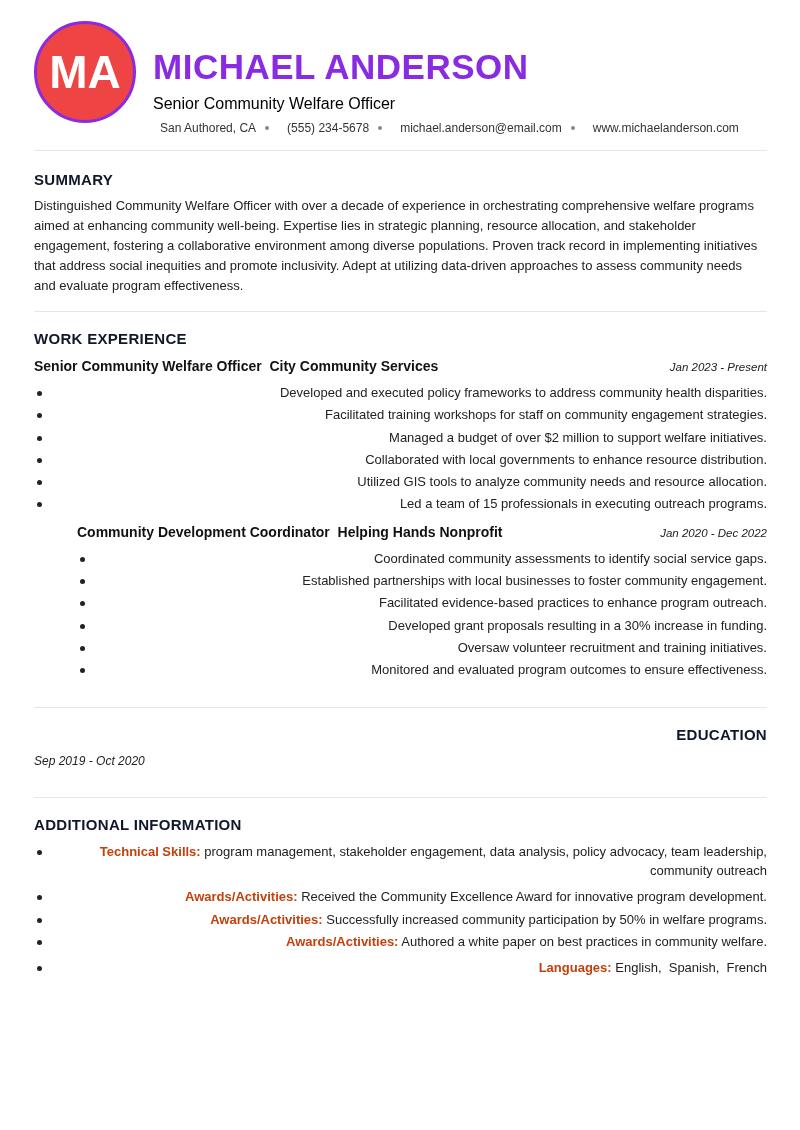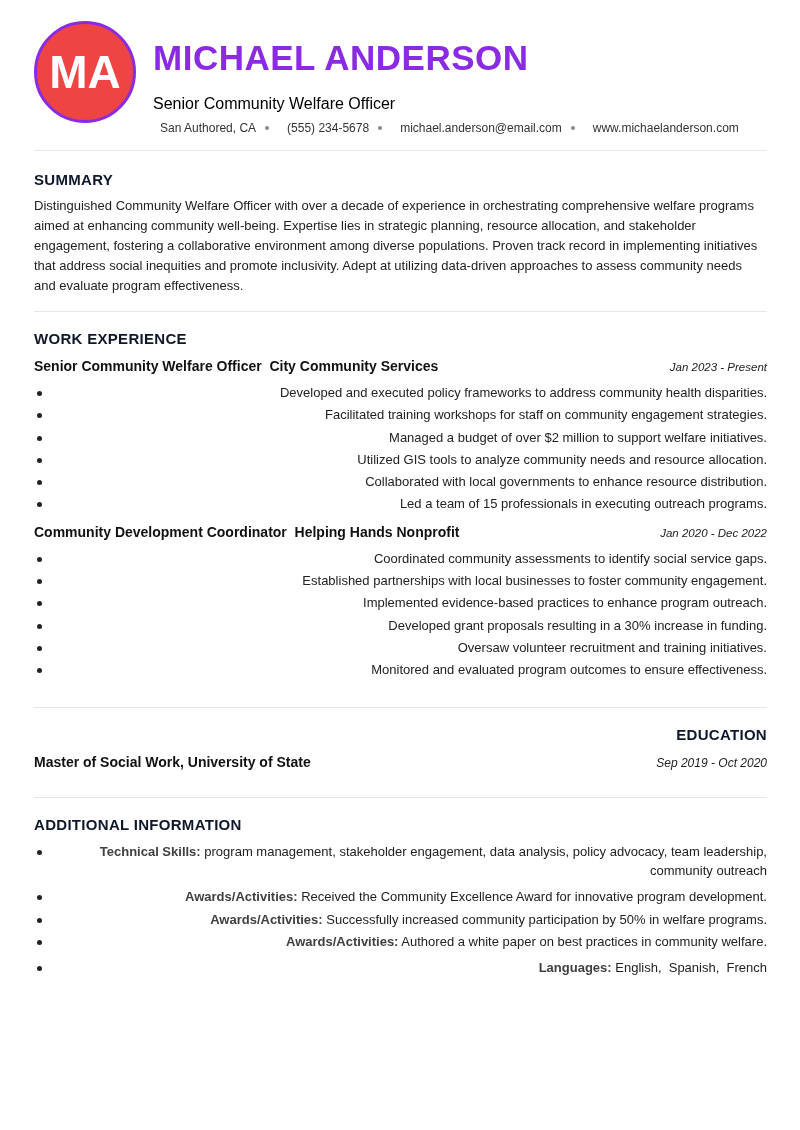--- a/index.html
+++ b/index.html
@@ -14,21 +14,21 @@
     
     .header { position: relative; height: 151px; border-bottom: 1px solid #e6e6e6; }
     .avatar {
       position: absolute; left: 0; top: 21px;
       width: 102px; height: 102px; border-radius: 50%;
       background: #ef4444; border: 3px solid #8a2be2;
       display: flex; align-items: center; justify-content: center;
       color: #ffffff; font-size: 46px; font-weight: 700; letter-spacing: 0px;
     }
     .name {
-      position: absolute; left: 119px; top: 38px;
+      position: absolute; left: 119px; top: 47px;
       font-size: 35px; font-weight: 700; color: #8a2be2; letter-spacing: 0.5px;
       white-space: nowrap;
     }
     .title {
       position: absolute; left: 119px; top: 95px;
       font-size: 16px; color: #000000; white-space: nowrap;
     }
     .contacts {
       position: absolute; left: 126px; top: 121px;
       display: flex; align-items: center; font-size: 12px; color: #333; white-space: nowrap;
@@ -50,33 +50,33 @@
     .job-title { font-size: 14px; font-weight: 700; color: #111; }
     .job-date { font-size: 11.5px; font-style: italic; color: #222; }
     ul.bullets { list-style: none; margin-top: 6px; text-align: right; }
     ul.bullets li {
       position: relative; padding-left: 17px; font-size: 13px; line-height: 22.3px; color: #222;
     }
     ul.bullets li::before {
       content: ""; position: absolute; left: 3px; top: 9px;
       width: 5px; height: 5px; border-radius: 50%; background: #222;
     }
-    .job + .job { margin-top: 8px; }
+    .job + .job { margin-top: 8px; margin-left: 43px; }
 
     .education { padding-top: 18px; height: 90px; }
     .education .section-title { margin-bottom: 11px; text-align: right; }
     .edu-head { display: flex; justify-content: space-between; align-items: baseline; }
     .edu-title { font-size: 14px; font-weight: 700; color: #111; }
     .edu-date { font-size: 12px; font-style: italic; color: #222; }
 
     .additional { padding-top: 18px; border-bottom: none; }
     .additional .section-title { margin-bottom: 9px; }
     .additional ul.bullets li { line-height: 19px; margin-bottom: 3.5px; }
     .additional ul.bullets li::before { top: 8px; }
-    .additional b { font-weight: 700; color: #404040; }
+    .additional b { font-weight: 700; color: #c2410c; }
   </style>
 </head>
 <body>
 
 <div class="page">
 
   <div class="header">
     <div class="avatar">
       <span>MA</span>
     </div>
@@ -103,46 +103,45 @@
 
     <div class="job">
       <div class="job-head">
         <span class="job-title" style="white-space: pre;">Senior Community Welfare Officer  City Community Services</span>
         <span class="job-date">Jan 2023 - Present</span>
       </div>
       <ul class="bullets">
         <li>Developed and executed policy frameworks to address community health disparities.</li>
         <li>Facilitated training workshops for staff on community engagement strategies.</li>
         <li>Managed a budget of over $2 million to support welfare initiatives.</li>
+        <li>Collaborated with local governments to enhance resource distribution.</li>
         <li>Utilized GIS tools to analyze community needs and resource allocation.</li>
-        <li>Collaborated with local governments to enhance resource distribution.</li>
         <li>Led a team of 15 professionals in executing outreach programs.</li>
       </ul>
     </div>
 
     <div class="job">
       <div class="job-head">
         <span class="job-title" style="white-space: pre;">Community Development Coordinator  Helping Hands Nonprofit</span>
         <span class="job-date">Jan 2020 - Dec 2022</span>
       </div>
       <ul class="bullets">
         <li>Coordinated community assessments to identify social service gaps.</li>
         <li>Established partnerships with local businesses to foster community engagement.</li>
-        <li>Implemented evidence-based practices to enhance program outreach.</li>
+        <li>Facilitated evidence-based practices to enhance program outreach.</li>
         <li>Developed grant proposals resulting in a 30% increase in funding.</li>
         <li>Oversaw volunteer recruitment and training initiatives.</li>
         <li>Monitored and evaluated program outcomes to ensure effectiveness.</li>
       </ul>
     </div>
   </div>
 
   <div class="section education">
     <div class="section-title">EDUCATION</div>
     <div class="edu-head">
-      <span class="edu-title">Master of Social Work, University of State</span>
       <span class="edu-date">Sep 2019 - Oct 2020</span>
     </div>
   </div>
 
   <div class="section additional">
     <div class="section-title">ADDITIONAL INFORMATION</div>
     <ul class="bullets">
       <li style="margin-bottom:7px;">
         <b>Technical Skills:</b>
         <span>program management, stakeholder engagement, data analysis, policy advocacy, team leadership, community outreach</span>

